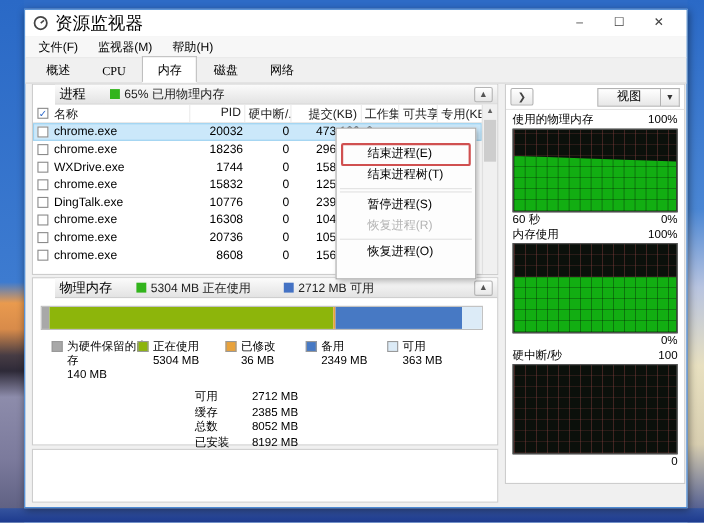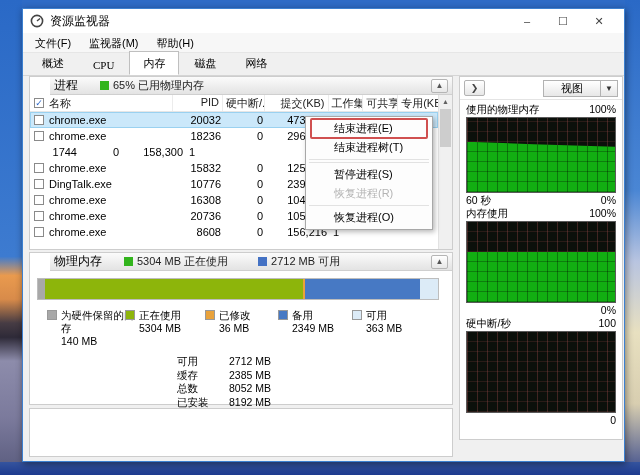--- a/index.html
+++ b/index.html
@@ -26,21 +26,21 @@
     background: linear-gradient(180deg,#35549e,#1d3a8e);
   }
   
   .window {
     position:absolute; left:22px; top:8px; width:603px; height:454px;
     background:#f0f0f0; border:1px solid #3c80d0;
     box-shadow: 1px 2px 7px rgba(0,0,0,.45);
   }
   .titlebar { height:24px; background:#fff; display:flex; align-items:center; padding:0 7px; }
   .app-icon { width:14px; height:14px; margin-right:6px; flex:0 0 auto; }
-  .title-text { font-size:12px; }
+  .title-text { font-size:16px; }
   .win-controls { margin-left:auto; display:flex; }
   .win-btn { width:36px; height:22px; text-align:center; line-height:22px; font-size:11px; color:#444; }
   .menubar { height:20px; background:#f7f7f7; border-bottom:1px solid #e6e6e6; display:flex; align-items:center; padding-left:3px; }
   .menu-item { padding:0 9px; height:100%; line-height:20px; }
   .tabbar { height:23px; background:#f0f0f0; border-bottom:1px solid #d5d5d5; display:flex; align-items:flex-end; padding-left:5px; }
   .tab { padding:4px 13px 3px; margin-right:1px; border:1px solid transparent;font-family:Liberation Serif, serif; }
   .tab.active { background:#fff; border:1px solid #bfbfbf; border-bottom-color:#fff; }
   
   .panel { position:absolute; background:#fff; border:1px solid #cdcdcd; }
   .panel-process { left:6px; top:67px; width:424px; height:174px; }
@@ -104,21 +104,21 @@
     background-color:#12ae12;
     background-image:
       repeating-linear-gradient(90deg, rgba(0,0,0,.32) 0 1px, transparent 1px 10px),
       repeating-linear-gradient(0deg, rgba(0,0,0,.28) 0 1px, transparent 1px 10px);
   }
   .slope { clip-path: polygon(0 0, 45% 5%, 100% 10%, 100% 100%, 0 100%); }
   
   .context-menu {
     position:absolute; left:305px; top:116px; width:128px; z-index:10;
     background:#fdfdfd; border:1px solid #a8a8a8; box-shadow:2px 2px 5px rgba(0,0,0,.28);
-    padding:2px 0;
+    padding:14px 0;
   }
   .cm-item { height:19px; line-height:19px; padding-left:28px; position:relative; white-space:nowrap; }
   .cm-item.disabled { color:#b4b4b4; }
   .cm-sep { height:1px; background:#e2e2e2; margin:2px 3px; }
   .red-box { position:absolute; left:4px; right:4px; top:-1px; bottom:-1px; border:2px solid #d05050; border-radius:2px; pointer-events:none; }
 </style>
 </head>
 <body>
 
 <div class="bg-left"></div>
@@ -188,20 +188,24 @@
         <div class="cell c-name name-cell">
             <span class="chk"></span>
             <span>chrome.exe</span>
           </div>
         <div class="cell c-pid" style="text-align:right">18236</div>
         <div class="cell c-hf" style="text-align:right">0</div>
         <div class="cell c-commit" style="text-align:right">296,076</div>
         <div class="cell c-ws">2</div>
       </div>
       <div class="prow">
+        <div class="cell c-name name-cell">
+            <span class="chk"></span>
+            <span>WXDrive.exe</span>
+          </div>
         <div class="cell c-pid" style="text-align:right">1744</div>
         <div class="cell c-hf" style="text-align:right">0</div>
         <div class="cell c-commit" style="text-align:right">158,300</div>
         <div class="cell c-ws">1</div>
       </div>
       <div class="prow">
         <div class="cell c-name name-cell">
             <span class="chk"></span>
             <span>chrome.exe</span>
           </div>

